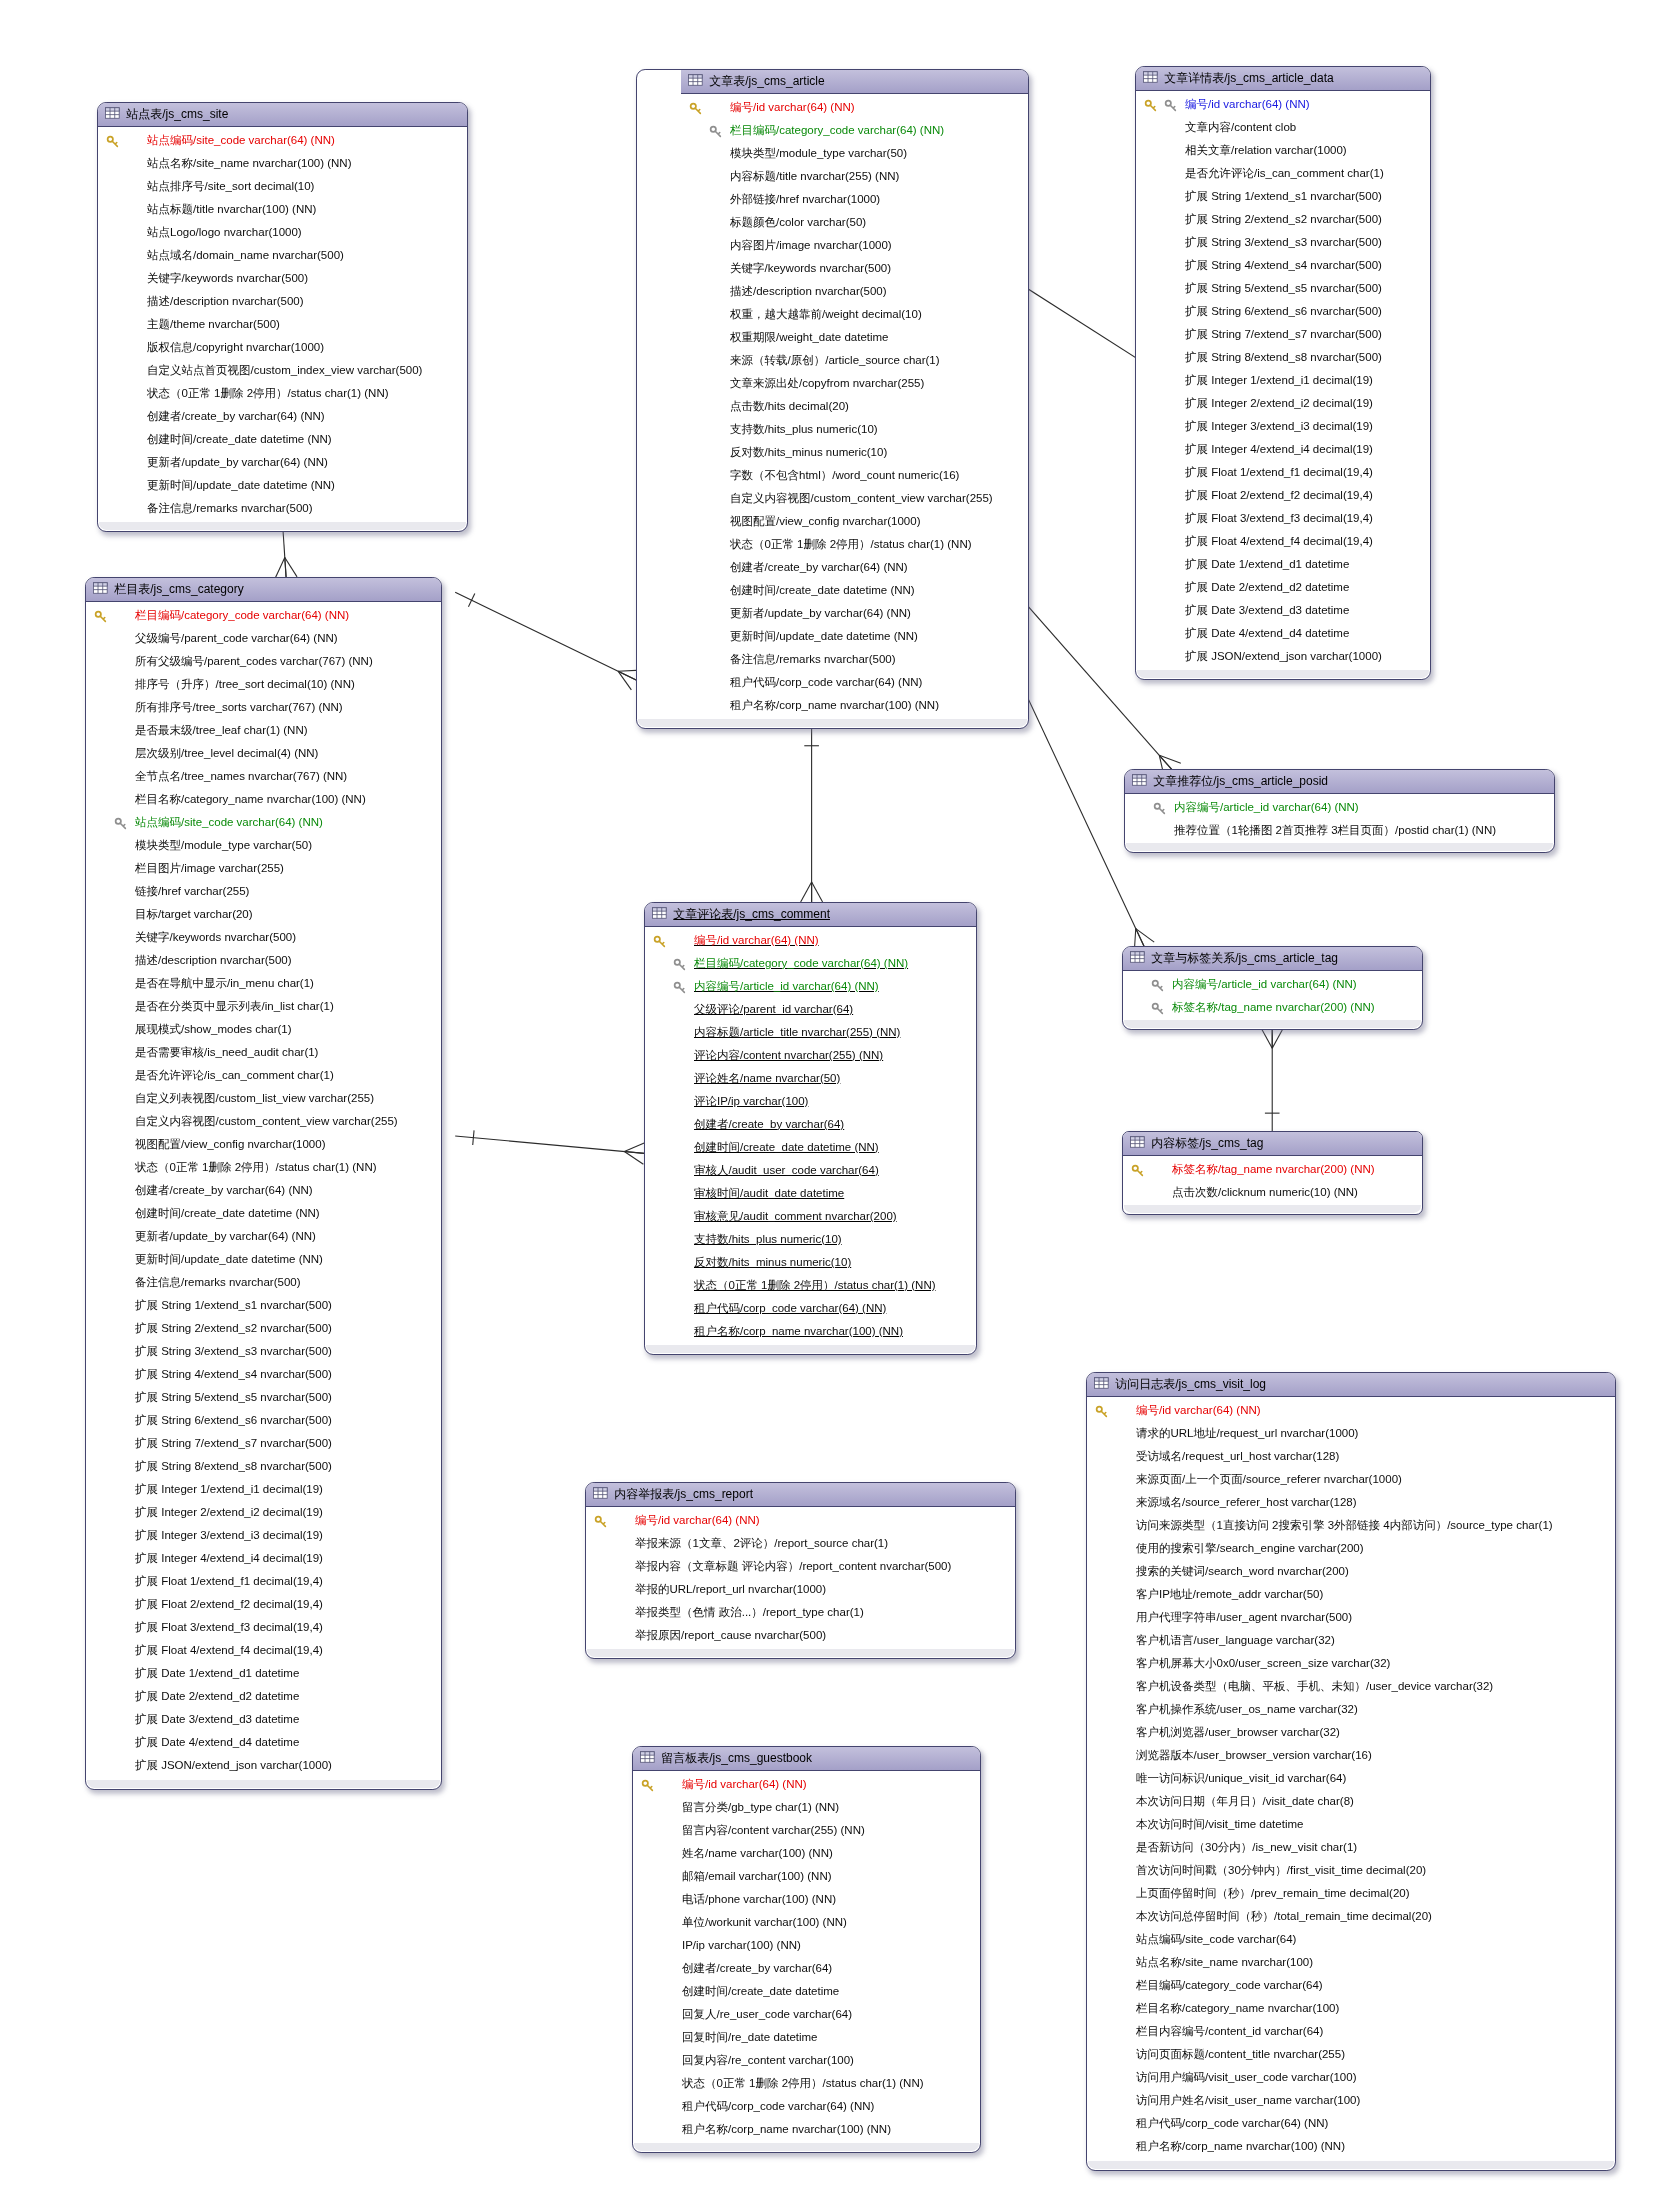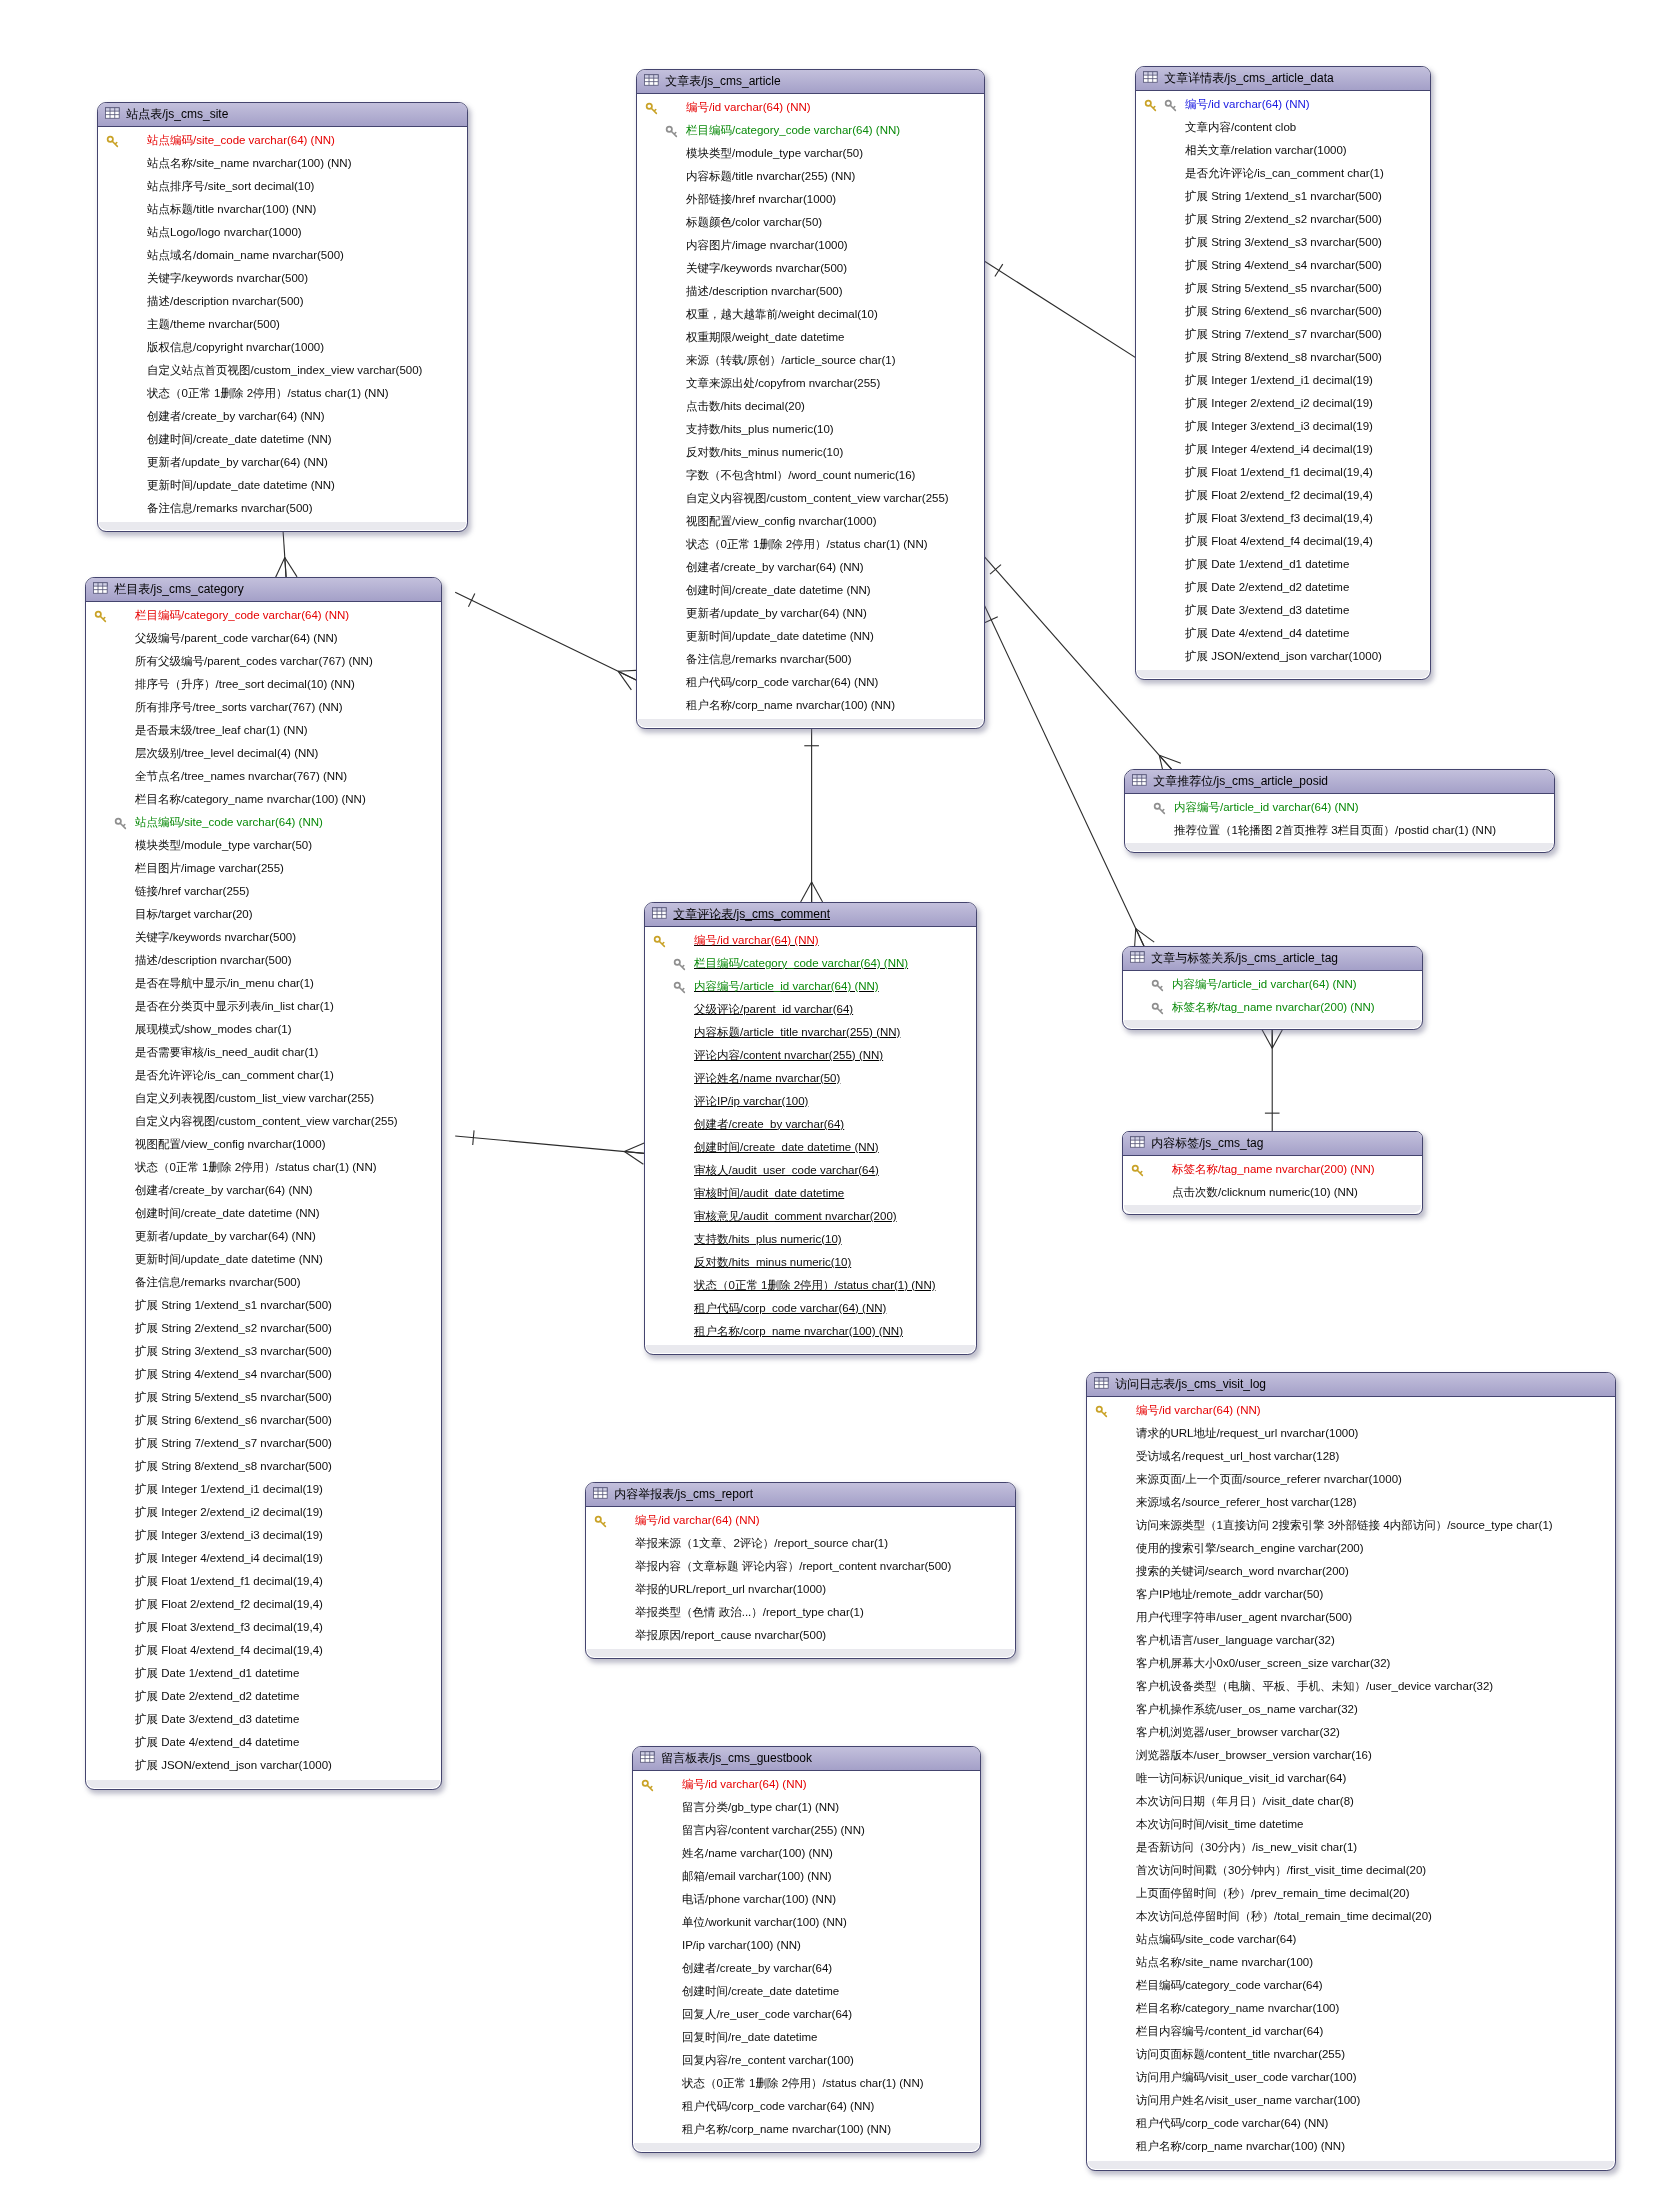--- a/index.html
+++ b/index.html
@@ -108,21 +108,21 @@
         <li class="field"><span class="flabel">自定义站点首页视图/custom_index_view varchar(500)</span></li>
         <li class="field"><span class="flabel">状态（0正常 1删除 2停用）/status char(1) (NN)</span></li>
         <li class="field"><span class="flabel">创建者/create_by varchar(64) (NN)</span></li>
         <li class="field"><span class="flabel">创建时间/create_date datetime (NN)</span></li>
         <li class="field"><span class="flabel">更新者/update_by varchar(64) (NN)</span></li>
         <li class="field"><span class="flabel">更新时间/update_date datetime (NN)</span></li>
         <li class="field"><span class="flabel">备注信息/remarks nvarchar(500)</span></li>
       </ul>
       <div class="tfoot"></div>
     </div>
-    <div class="entity" style="left: 636px; top: 69px; width: 347px; height: 658px;">
+    <div class="entity" style="left: 636px; top: 69px; width: 347px; height: 658px; padding-left: 44px;">
       <div class="titlebar">
         <span><svg viewBox="0 0 18 14" width="14.6" height="12">
             <rect x="0.5" y="0.5" width="17" height="13" fill="#ffffff" stroke="#555577"></rect>
             <rect x="0.5" y="0.5" width="17" height="4.2" fill="#cfcfe4" stroke="#555577"></rect>
             <line x1="6.2" y1="0.5" x2="6.2" y2="13.5" stroke="#555577"></line>
             <line x1="12" y1="0.5" x2="12" y2="13.5" stroke="#555577"></line>
             <line x1="0.5" y1="9" x2="17.5" y2="9" stroke="#555577"></line>
           </svg></span>
         <span>文章表/js_cms_article</span>
       </div>
@@ -316,21 +316,21 @@
         <li class="field"><span class="flabel">审核时间/audit_date datetime</span></li>
         <li class="field"><span class="flabel">审核意见/audit_comment nvarchar(200)</span></li>
         <li class="field"><span class="flabel">支持数/hits_plus numeric(10)</span></li>
         <li class="field"><span class="flabel">反对数/hits_minus numeric(10)</span></li>
         <li class="field"><span class="flabel">状态（0正常 1删除 2停用）/status char(1) (NN)</span></li>
         <li class="field"><span class="flabel">租户代码/corp_code varchar(64) (NN)</span></li>
         <li class="field"><span class="flabel">租户名称/corp_name nvarchar(100) (NN)</span></li>
       </ul>
       <div class="tfoot"></div>
     </div>
-    <div class="entity" style="left: 1124px; top: 769px; width: 429px; height: 82px; border-radius: 10px;">
+    <div class="entity" style="left: 1124px; top: 769px; width: 429px; height: 82px;">
       <div class="titlebar">
         <span><svg viewBox="0 0 18 14" width="14.6" height="12">
             <rect x="0.5" y="0.5" width="17" height="13" fill="#ffffff" stroke="#555577"></rect>
             <rect x="0.5" y="0.5" width="17" height="4.2" fill="#cfcfe4" stroke="#555577"></rect>
             <line x1="6.2" y1="0.5" x2="6.2" y2="13.5" stroke="#555577"></line>
             <line x1="12" y1="0.5" x2="12" y2="13.5" stroke="#555577"></line>
             <line x1="0.5" y1="9" x2="17.5" y2="9" stroke="#555577"></line>
           </svg></span>
         <span>文章推荐位/js_cms_article_posid</span>
       </div>

